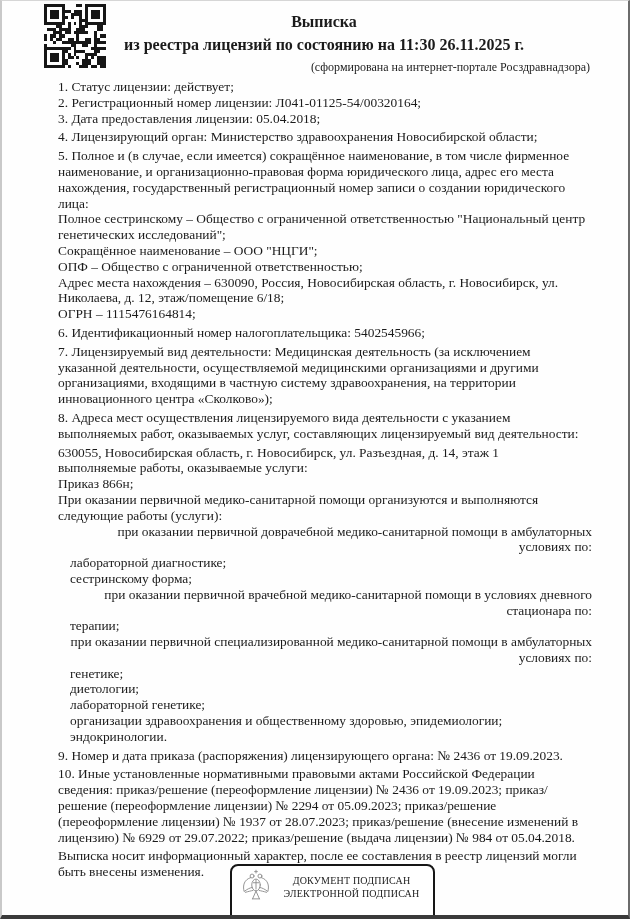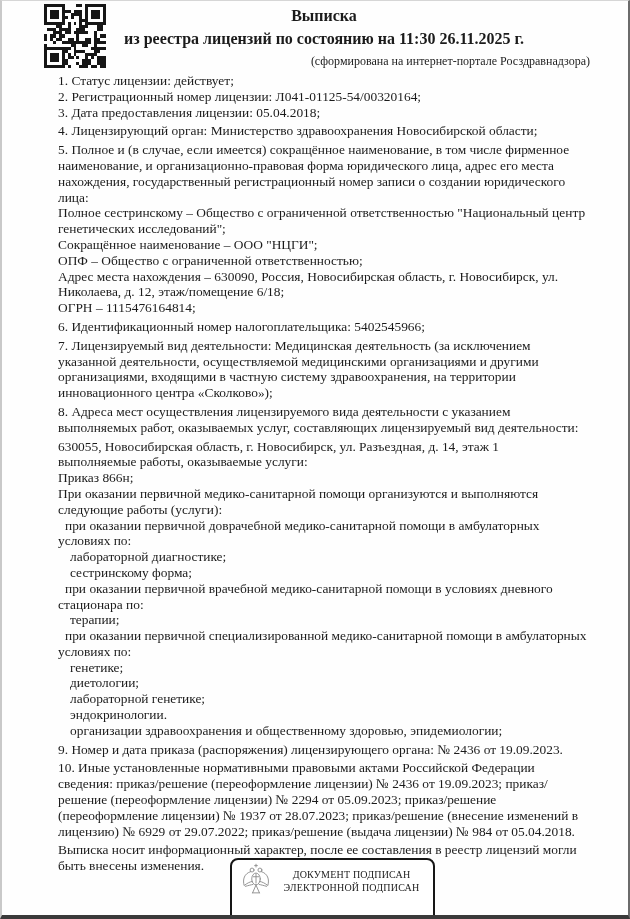--- a/index.html
+++ b/index.html
@@ -10,38 +10,38 @@
     background:#fefefe;
     color:#1b1b1b;
     font-family:"Liberation Serif","DejaVu Serif",serif;
     border-top:1px solid #d6d6d6;
     border-left:2px solid #c9c9c9;
     border-right:2px solid #6b6b6b;
     border-bottom:4px solid #3a3a3a;
     overflow:hidden;
   }
   .qr{position:absolute;left:42px;top:3px;width:62px;height:64px;}
-  .header{padding-top:5px;}
+  .header{padding-top:11px;}
   .title1,.title2{
     text-align:center;font-weight:bold;font-size:16px;line-height:20px;
     margin:0 38px 0 56px;
   }
   .title2{margin-top:3px;}
   .note{
     text-align:right;font-size:12px;line-height:13px;
     margin:6px 38px 0 0;color:#222;
   }
   .content{
     padding:5px 36px 0 56px;
     font-size:13.4px;line-height:15.8px;
     text-align:left;
   }
   .content p{margin:0;}
   .content p.sec{margin-top:3px;}
-  .content p.ind1{text-indent:7px;}
+  .content p.ind1{text-indent:7px;text-align:right;}
   .content p.ind2{text-indent:12px;}
   .stamp{
     box-sizing:border-box;
     width:205px;height:84px;
     margin-left:172px;margin-top:-16px;
     border:2px solid #161616;border-radius:8px;
     background:#fff;
     padding:3px 4px 3px 4px;
     overflow:hidden;
     position:relative;
@@ -331,22 +331,22 @@
     <p>При оказании первичной медико-санитарной помощи организуются и выполняются следующие работы (услуги):</p>
     <p class="ind1">при оказании первичной доврачебной медико-санитарной помощи в амбулаторных условиях по:</p>
     <p class="ind2">лабораторной диагностике;</p>
     <p class="ind2">сестринскому форма;</p>
     <p class="ind1">при оказании первичной врачебной медико-санитарной помощи в условиях дневного стационара по:</p>
     <p class="ind2">терапии;</p>
     <p class="ind1">при оказании первичной специализированной медико-санитарной помощи в амбулаторных условиях по:</p>
     <p class="ind2">генетике;</p>
     <p class="ind2">диетологии;</p>
     <p class="ind2">лабораторной генетике;</p>
+    <p class="ind2">организации здравоохранения и общественному здоровью, эпидемиологии;</p>
     <p class="ind2">эндокринологии.</p>
-    <p class="ind2">организации здравоохранения и общественному здоровью, эпидемиологии;</p>
     <p class="sec">9. Номер и дата приказа (распоряжения) лицензирующего органа: № 2436 от 19.09.2023.</p>
     <p class="sec">10. Иные установленные нормативными правовыми актами Российской Федерации сведения: приказ/решение (переоформление лицензии) № 2436 от 19.09.2023; приказ/решение (переоформление лицензии) № 2294 от 05.09.2023; приказ/решение (переоформление лицензии) № 1937 от 28.07.2023; приказ/решение (внесение изменений в лицензию) № 6929 от 29.07.2022; приказ/решение (выдача лицензии) № 984 от 05.04.2018.</p>
     <p class="sec">Выписка носит информационный характер, после ее составления в реестр лицензий могли быть внесены изменения.</p>
 
     <div class="stamp">
       <div class="stamp-head">
         <svg class="emblem" viewBox="0 0 40 44">
           <g fill="none" stroke="#8a8a8a" stroke-width="1.1" stroke-linecap="round">
             <path d="M20 1.5 v3.4 M18.3 3.2 h3.4"></path>
             <circle cx="15.2" cy="8.6" r="2.4"></circle>

